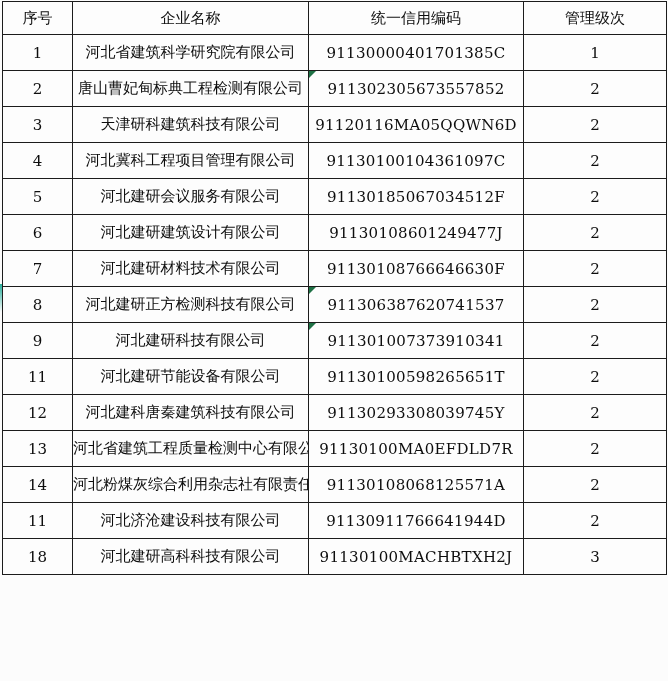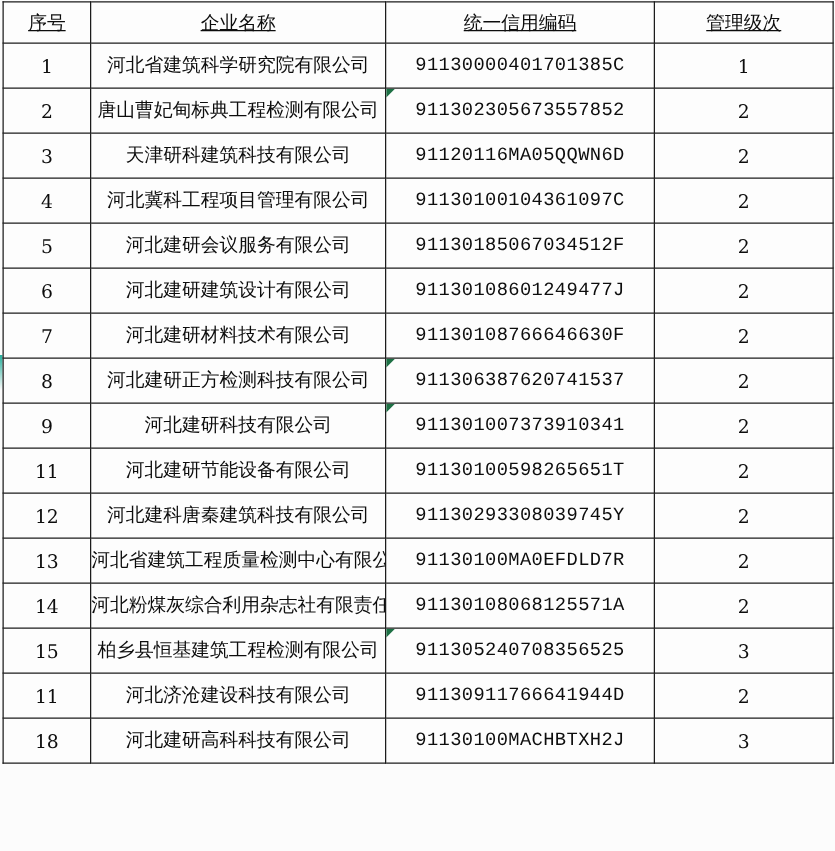--- a/index.html
+++ b/index.html
@@ -23,29 +23,29 @@
   table.grid th, table.grid td {
     border: 1px solid #1c1c1c;
     padding: 0;
     text-align: center;
     vertical-align: middle;
     font-weight: normal;
     font-size: 15px;
     position: relative;
     overflow: hidden;
   }
-  table.grid th { height: 32px; text-decoration: underline; }
+  table.grid th { height: 32px; }
   table.grid td { height: 35px; }
   .clip {
     width: 100%;
     white-space: nowrap;
     overflow: hidden;
     text-align: center;
   }
-  .c-code .clip { letter-spacing: 0.3px; font-family: Liberation Mono, monospace; }
+  .c-code .clip { letter-spacing: 0.3px; }
   
   .flag {
     display: none;
     position: absolute;
     top: 0; left: 0;
     width: 0; height: 0;
     border-top: 7px solid #1e7145;
     border-right: 7px solid transparent;
   }
   .flag.visible { display: block; }
@@ -289,35 +289,20 @@
           </td>
     <td class="c-code">
 
       <div class="clip">91130108068125571A</div>
     </td>
     <td class="c-level">
             <div class="clip">2</div>
           </td>
   </tr>
 
-  <tr>
-    <td class="c-seq">
-            <div class="clip">15</div>
-          </td>
-    <td class="c-name">
-            <div class="clip">柏乡县恒基建筑工程检测有限公司</div>
-          </td>
-    <td class="c-code">
-      <span class="flag visible"></span>
-      <div class="clip">911305240708356525</div>
-    </td>
-    <td class="c-level">
-            <div class="clip">3</div>
-          </td>
-  </tr>
 
 
   <tr>
     <td class="c-seq">
             <div class="clip">11</div>
           </td>
     <td class="c-name">
             <div class="clip">河北济沧建设科技有限公司</div>
           </td>
     <td class="c-code">

